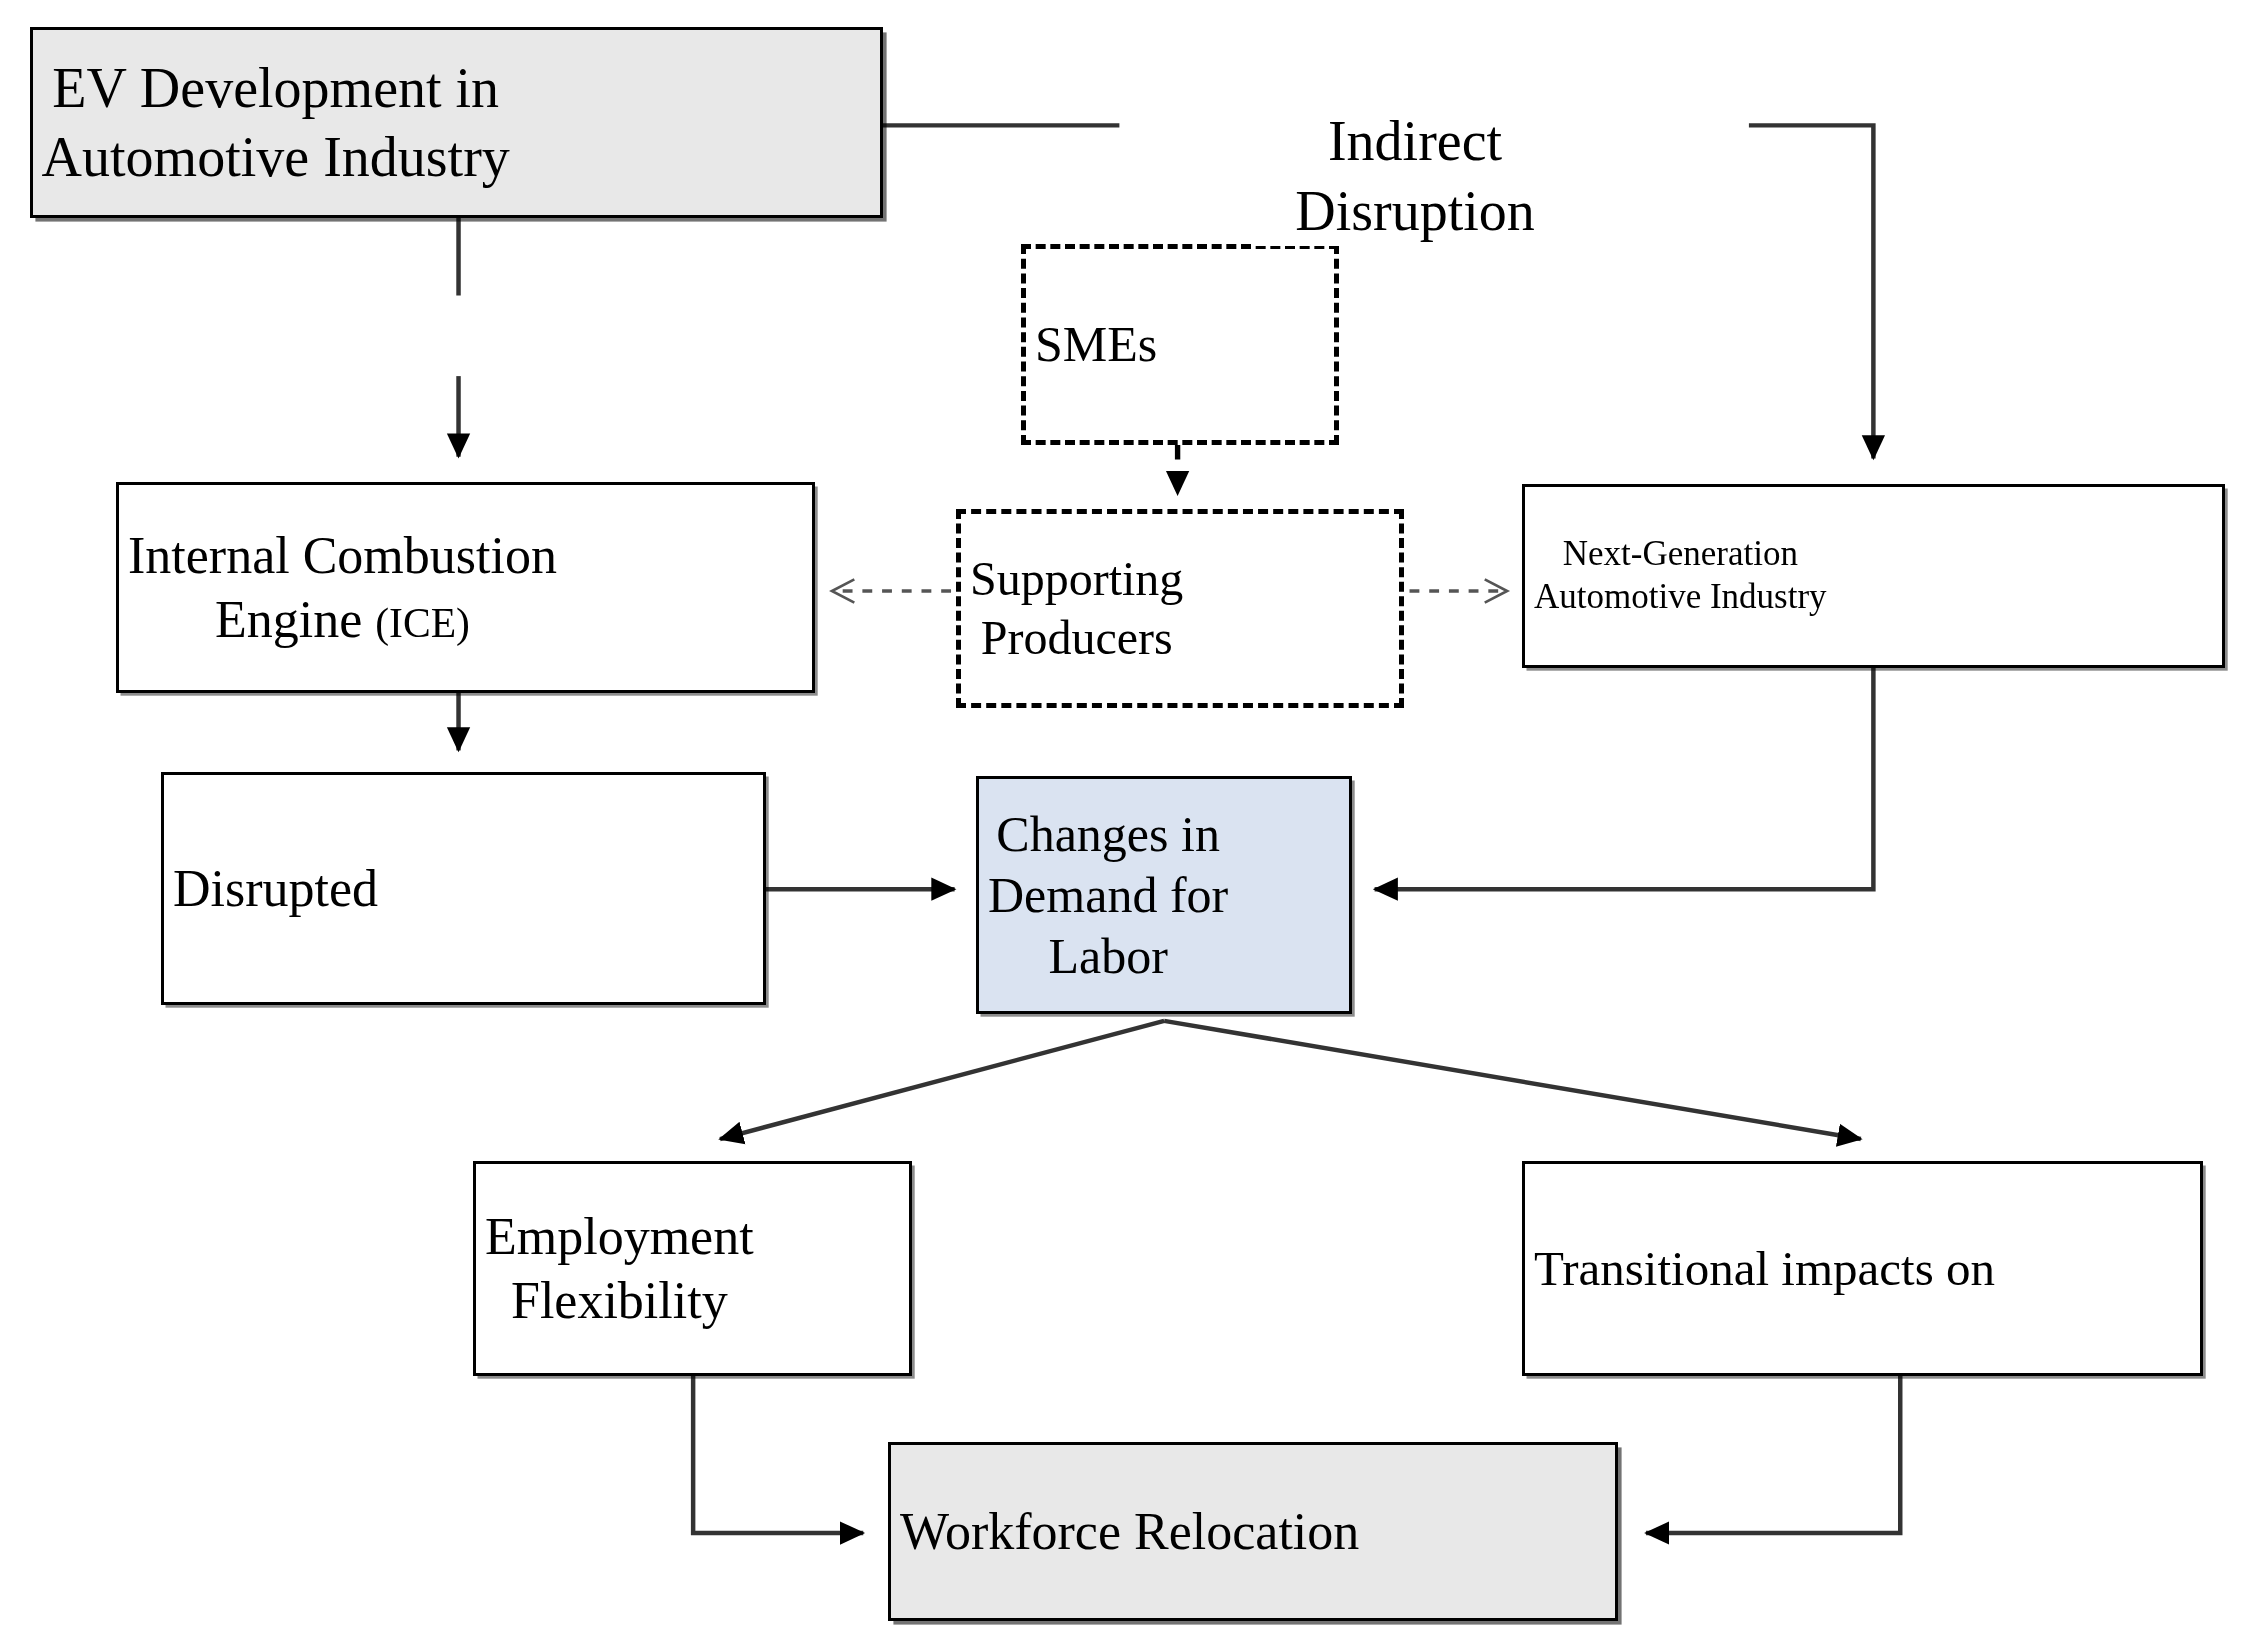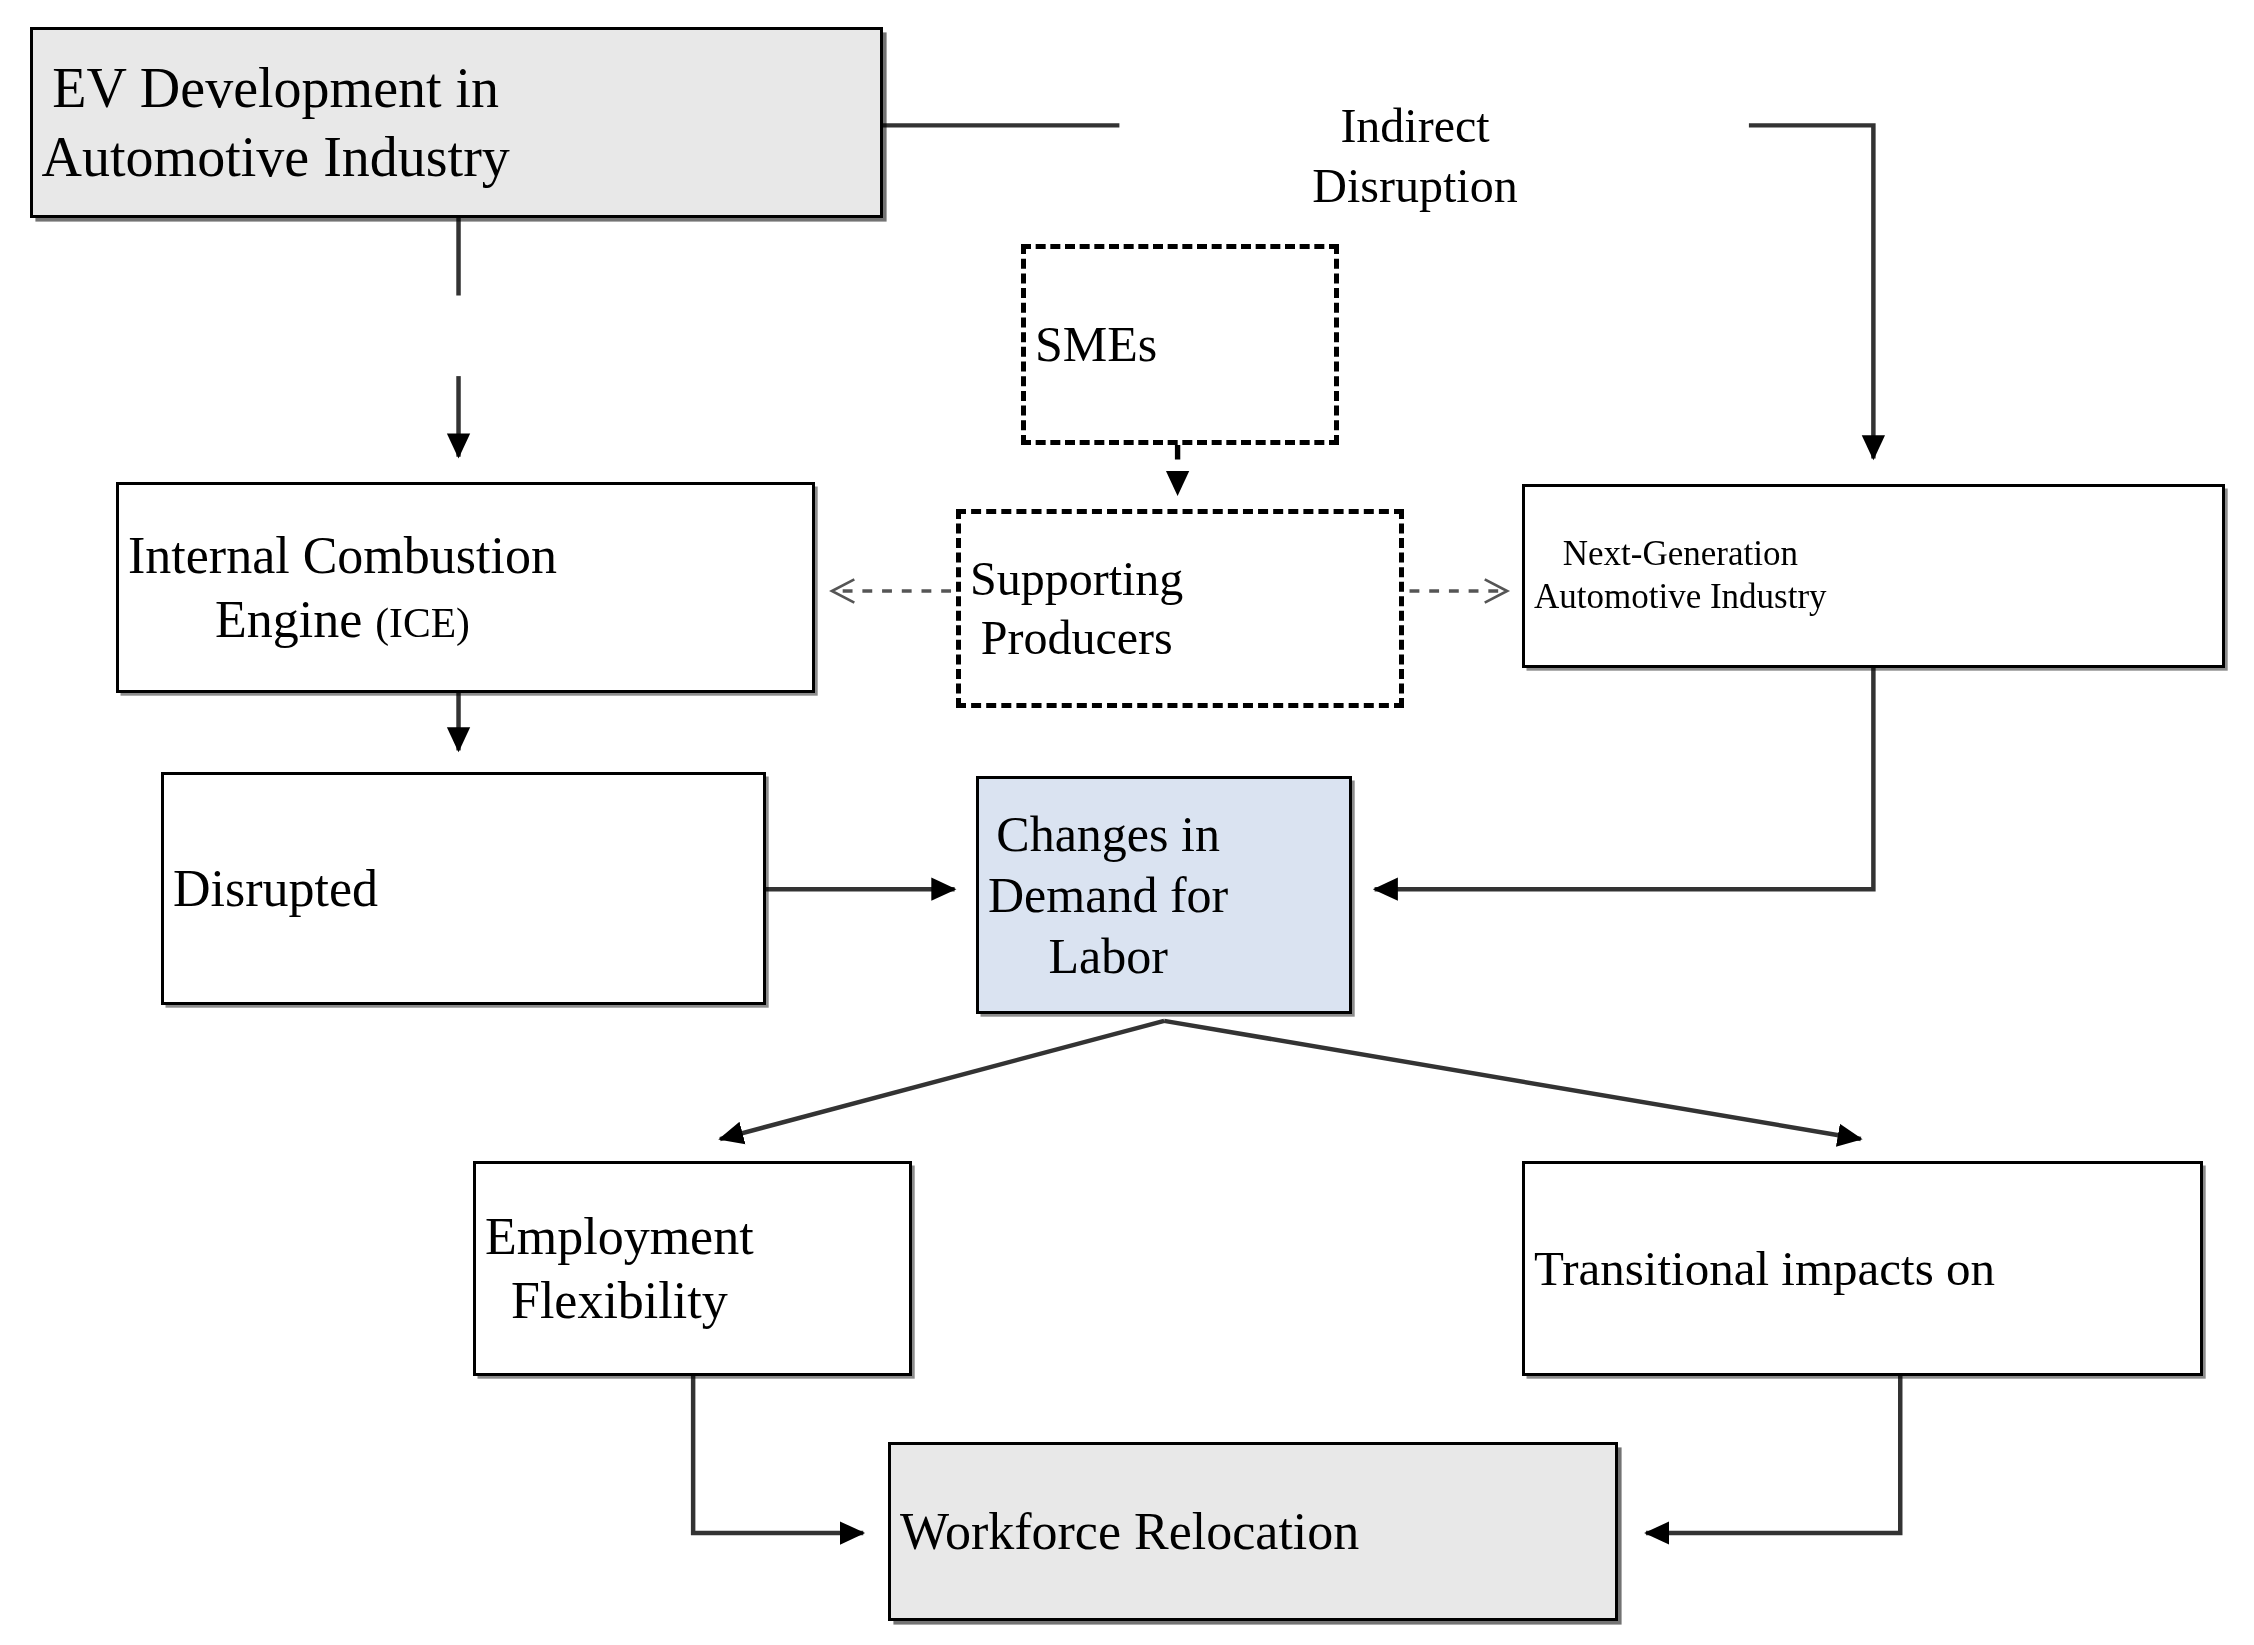--- a/index.html
+++ b/index.html
@@ -65,21 +65,21 @@
   #n-smes        { left:1021px; top:244px;  width:318px;  height:201px; font-size:50px; }
   #n-sup         { left:956px; top:509px;  width:448px;  height:199px; font-size:48px; }
   #n-next        { left:1522px; top:484px;  width:703px;  height:184px; font-size:35px; }
   #n-parts       { left:161px;  top:772px;  width:605px;  height:233px; font-size:52px; }
   #n-demand      { left:976px; top:776px;  width:376px;  height:238px; font-size:50px; }
   #n-emp         { left:473px;  top:1161px; width:439px;  height:215px; font-size:52px; }
   #n-trans       { left:1522px; top:1161px; width:681px;  height:215px; font-size:49px; }
   #n-work        { left:888px;  top:1442px; width:730px;  height:179px; font-size:52px; }
 
   
-  #l-indirect { left:1254px; top:36px;  width:322px; font-size:48px; }
+  #l-indirect { left:1254px; top:36px;  width:322px; font-size:56px; }
   #l-direct   { left:175px;  top:304px; width:519px; font-size:52px; }
 </style>
 </head>
 <body>
 
 <div id="canvas">
 
   <svg class="edges" viewBox="0 0 2517 1837">
     <defs>
       <marker id="arrFill" markerWidth="14" markerHeight="14" refX="11" refY="6" orient="auto" markerUnits="userSpaceOnUse">

